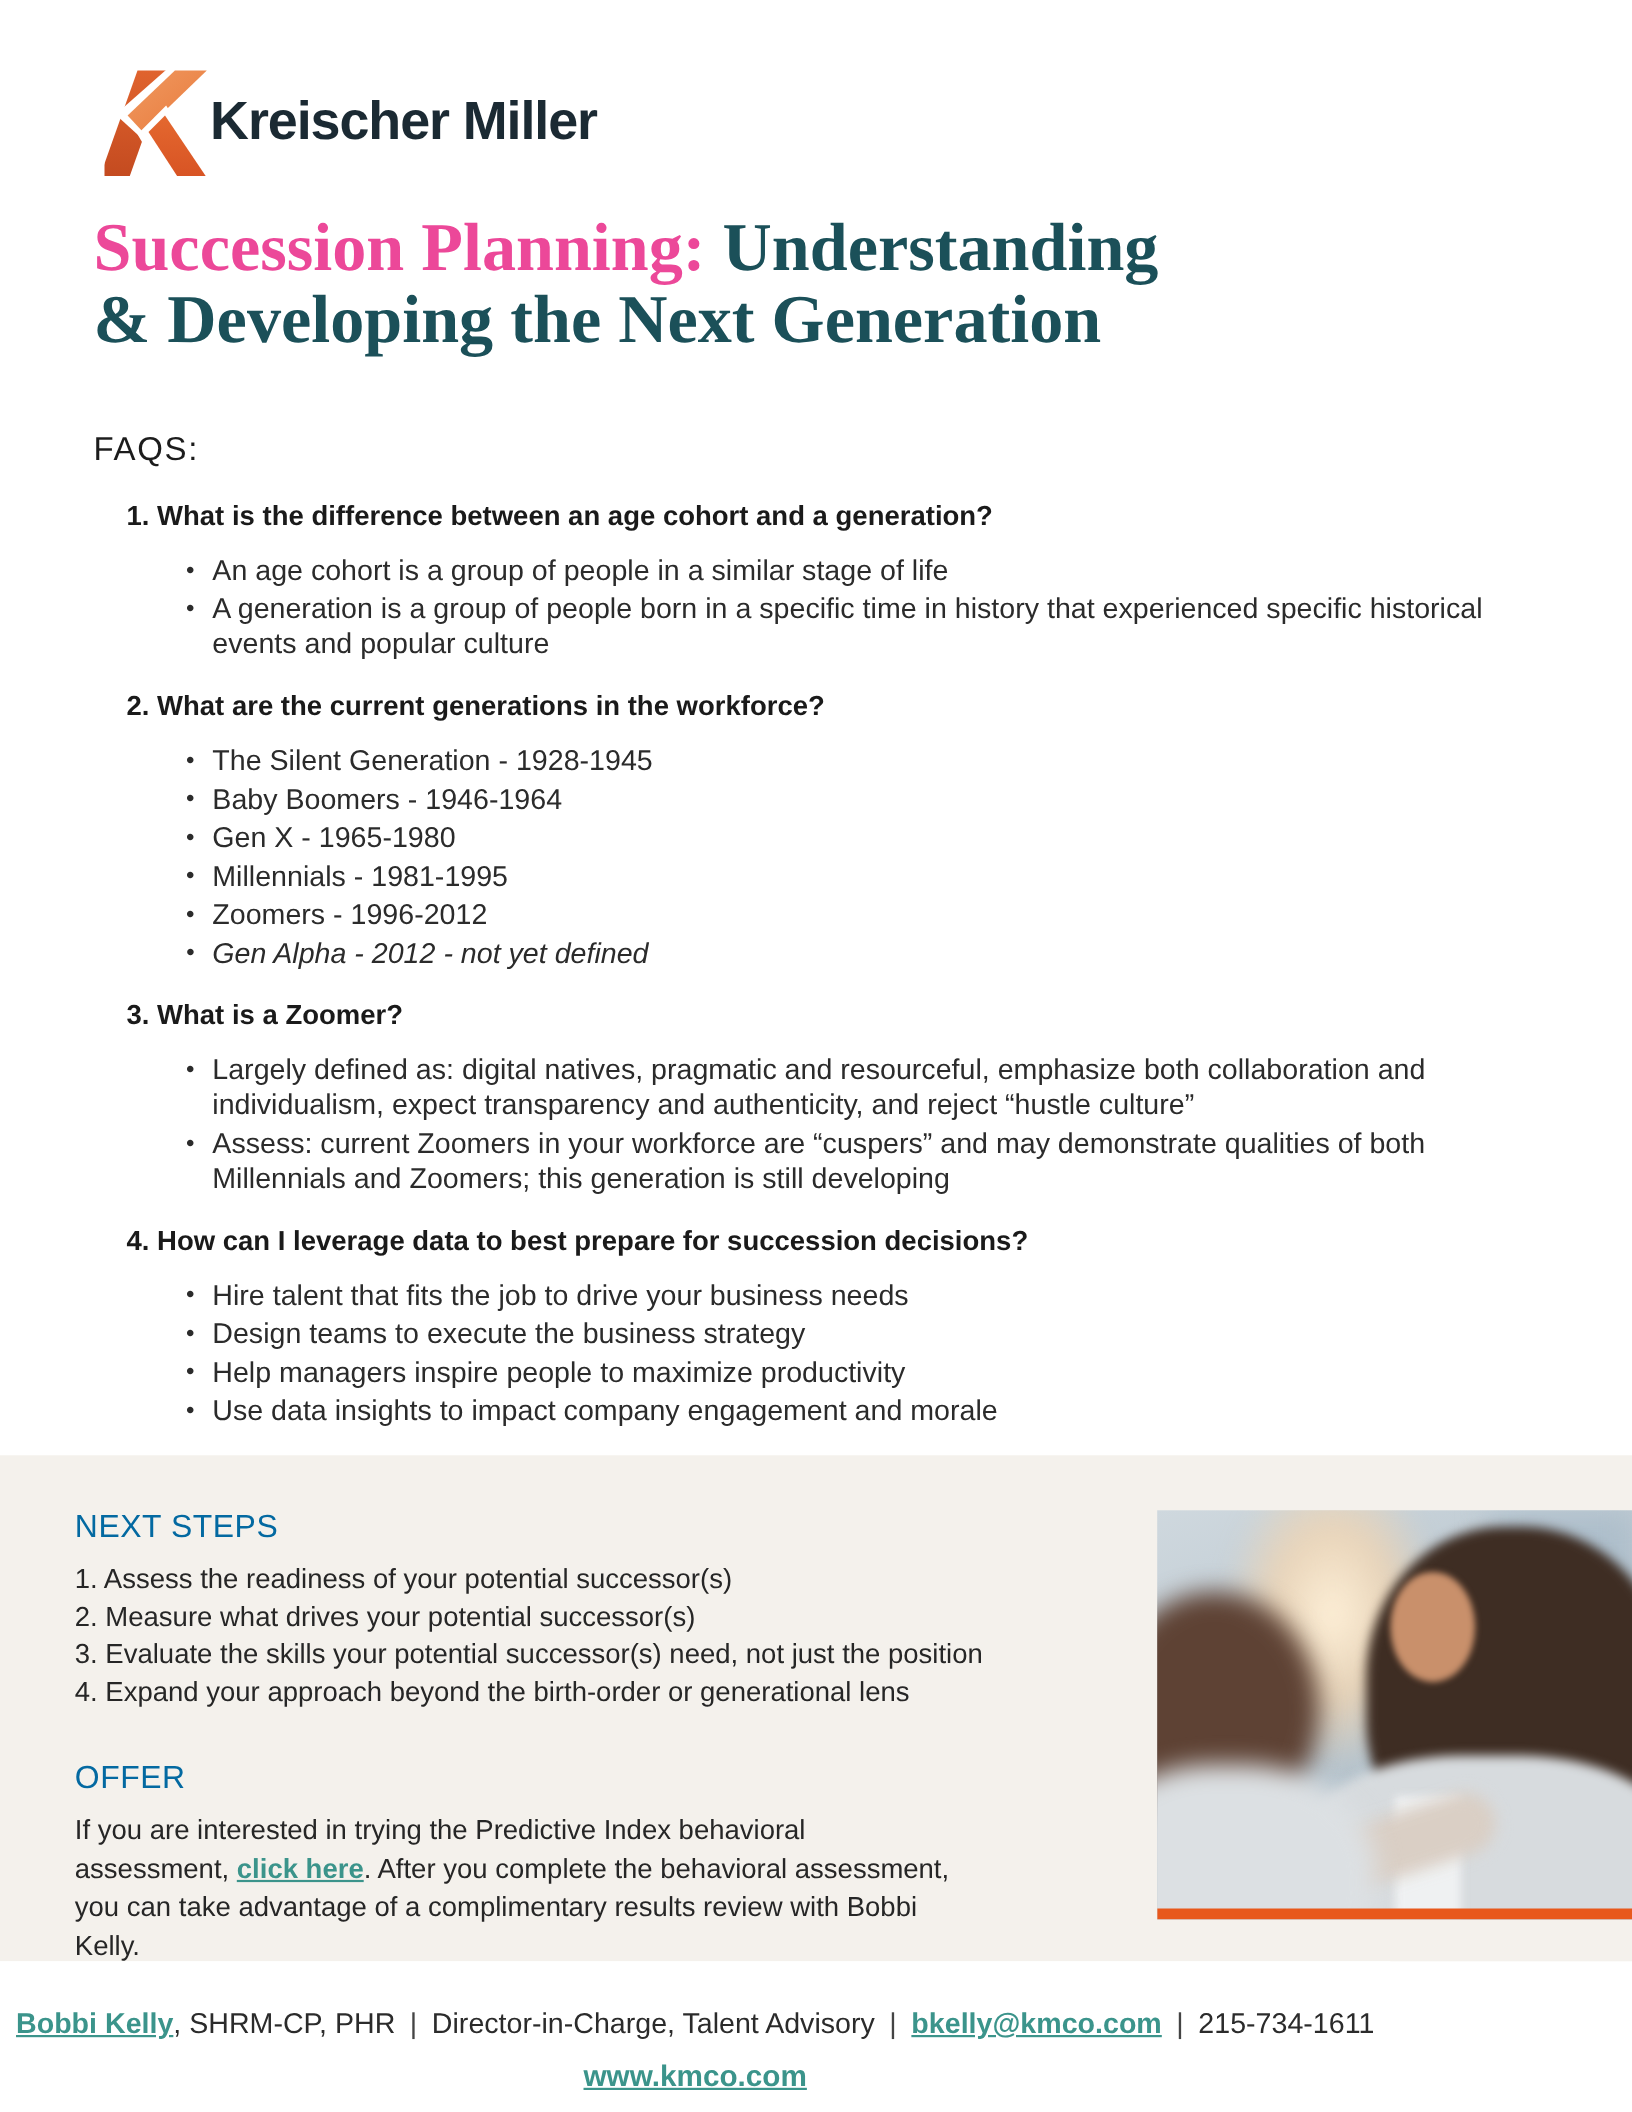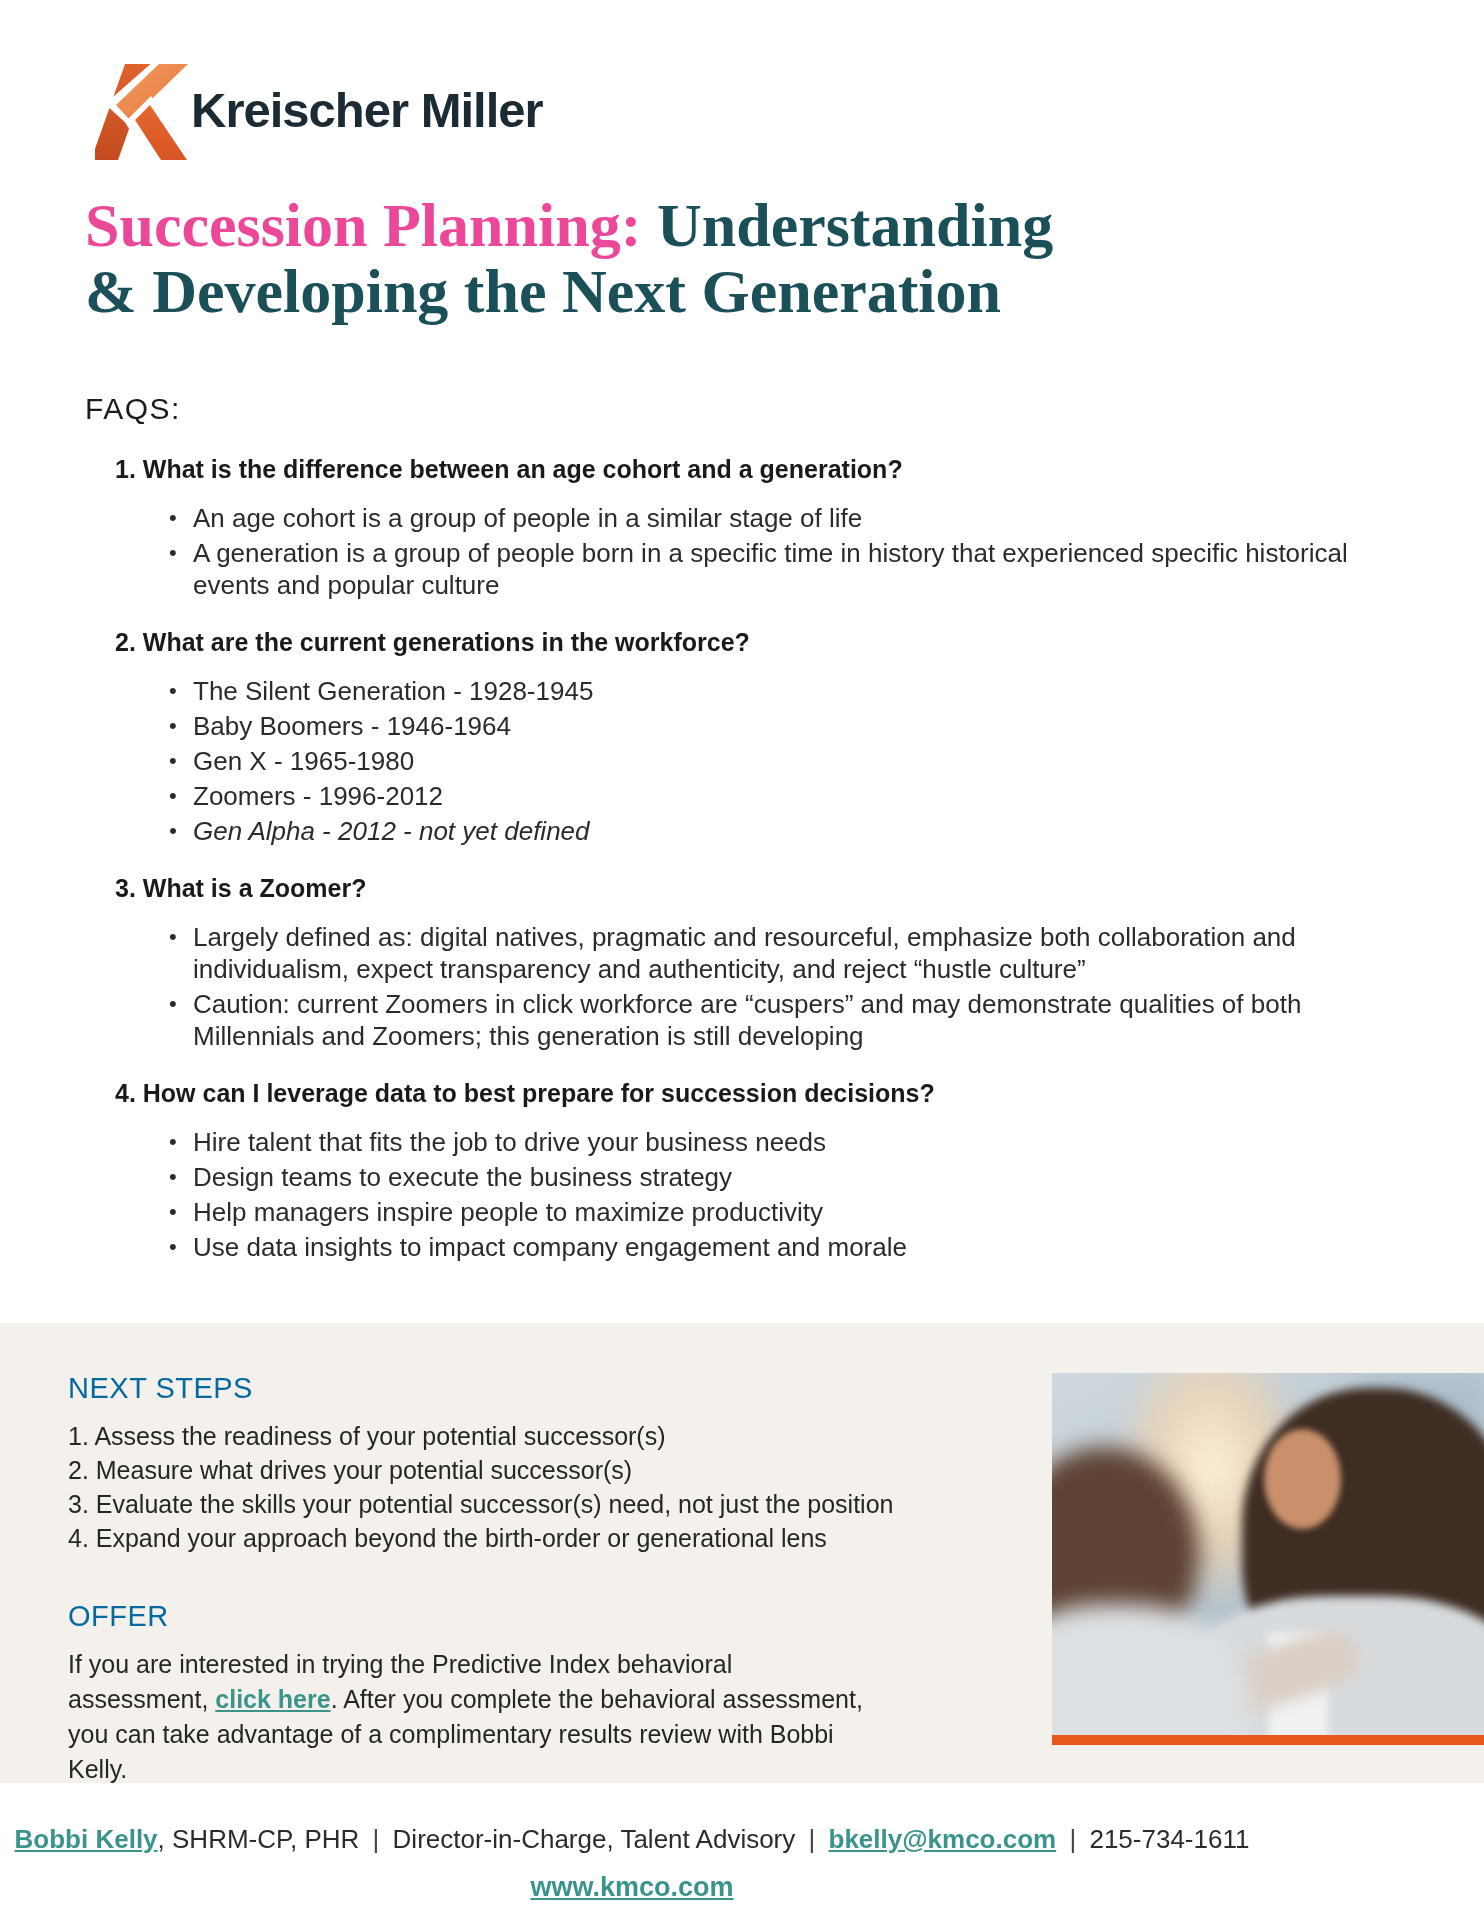--- a/index.html
+++ b/index.html
@@ -104,29 +104,30 @@
             <li>An age cohort is a group of people in a similar stage of life</li>
             <li>A generation is a group of people born in a specific time in history that experienced specific historical events and popular culture</li>
           </ul>
         </div>
         <div class="q-block">
           <div class="q-title">2. What are the current generations in the workforce?</div>
           <ul class="bullets">
             <li>The Silent Generation - 1928-1945</li>
             <li>Baby Boomers - 1946-1964</li>
             <li>Gen X - 1965-1980</li>
+            <li>Millennials - 1981-1995</li>
             <li>Zoomers - 1996-2012</li>
             <li class="italic">Gen Alpha - 2012 - not yet defined</li>
           </ul>
         </div>
         <div class="q-block">
           <div class="q-title">3. What is a Zoomer?</div>
           <ul class="bullets">
             <li>Largely defined as: digital natives, pragmatic and resourceful, emphasize both collaboration and individualism, expect transparency and authenticity, and reject “hustle culture”</li>
-            <li>Caution: current Zoomers in click workforce are “cuspers” and may demonstrate qualities of both Millennials and Zoomers; this generation is still developing</li>
+            <li>Assess: current Zoomers in your workforce are “cuspers” and may demonstrate qualities of both Millennials and Zoomers; this generation is still developing</li>
           </ul>
         </div>
         <div class="q-block">
           <div class="q-title">4. How can I leverage data to best prepare for succession decisions?</div>
           <ul class="bullets">
             <li>Hire talent that fits the job to drive your business needs</li>
             <li>Design teams to execute the business strategy</li>
             <li>Help managers inspire people to maximize productivity</li>
             <li>Use data insights to impact company engagement and morale</li>
           </ul>

